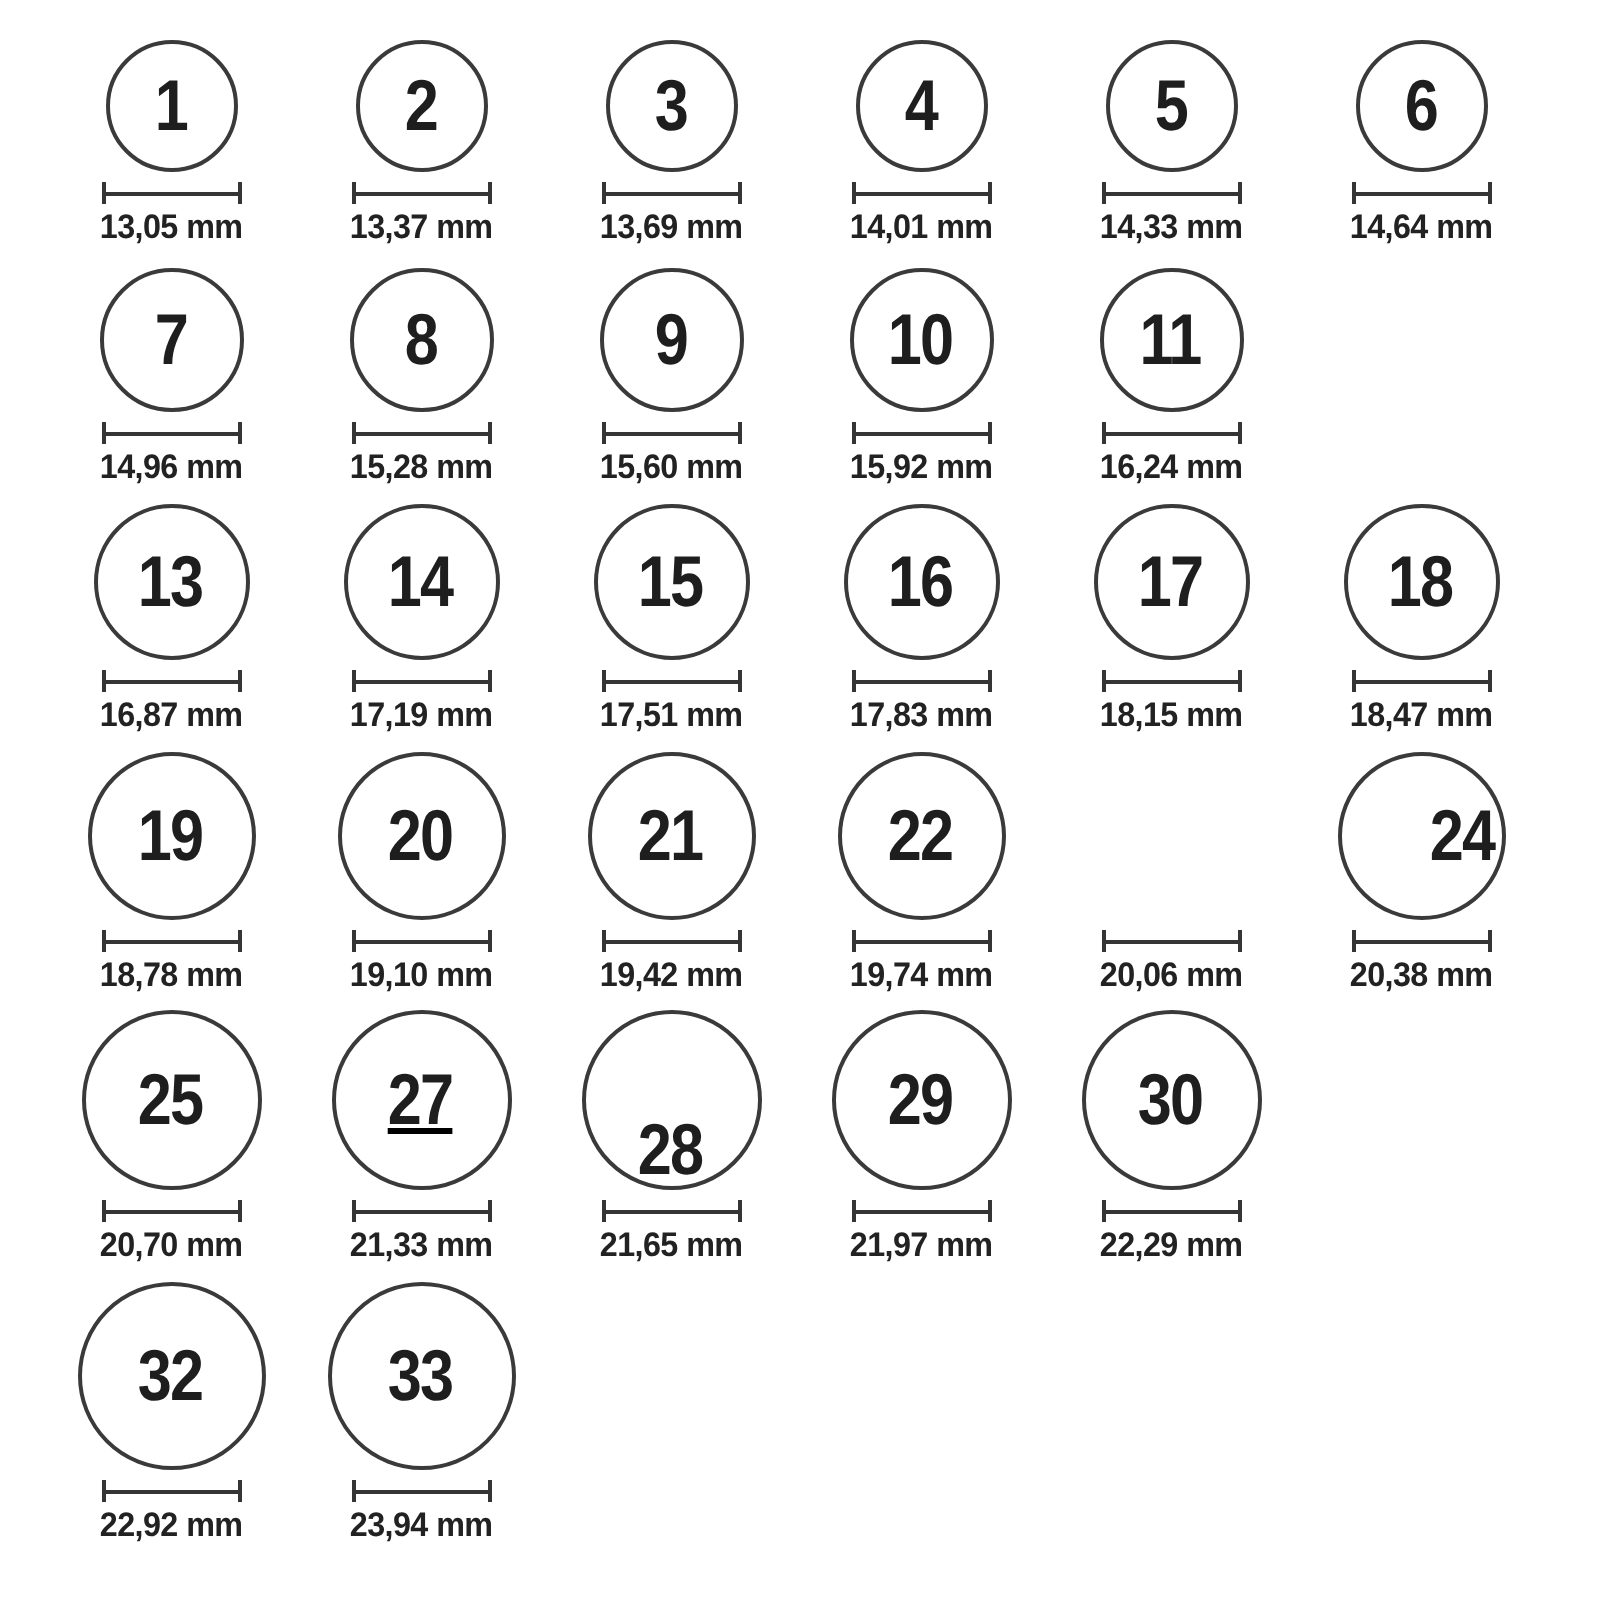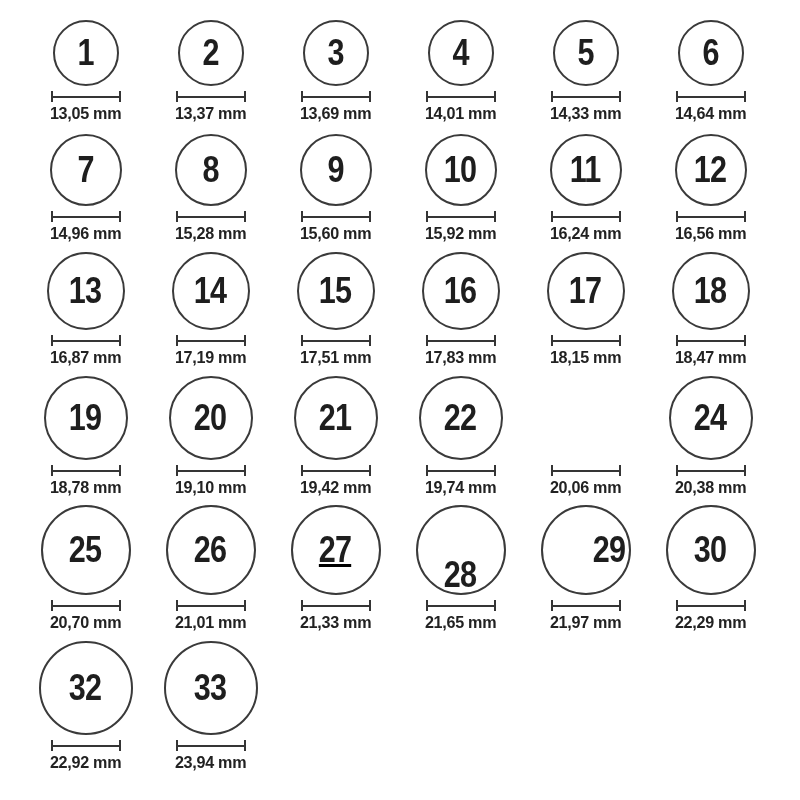--- a/index.html
+++ b/index.html
@@ -186,29 +186,20 @@
   <div class="cell">
     <div class="circle" style="width: 72px; height: 72px;">
       <span class="num">11</span>
     </div>
     <div class="ruler">
       <div class="ruler-line"></div>
     </div>
     <div class="label">16,24 mm</div>
   </div>
 
-  <div class="cell">
-    <div class="circle" style="width: 72px; height: 72px;">
-      <span class="num">12</span>
-    </div>
-    <div class="ruler">
-      <div class="ruler-line"></div>
-    </div>
-    <div class="label">16,56 mm</div>
-  </div>
 </div>
       <div class="row" style="height: 124px;">
   <div class="cell">
     <div class="circle" style="width: 78px; height: 78px;">
       <span class="num">13</span>
     </div>
     <div class="ruler">
       <div class="ruler-line"></div>
     </div>
     <div class="label">16,87 mm</div>
@@ -306,49 +297,40 @@
   </div>
 
   <div class="cell">
     <div class="ruler">
       <div class="ruler-line"></div>
     </div>
     <div class="label">20,06 mm</div>
   </div>
 
   <div class="cell">
-    <div class="circle" style="width: 84px; height: 84px;">
+    <div class="circle" style="width: 84px; height: 84px; justify-content: flex-end;">
       <span class="num">24</span>
     </div>
     <div class="ruler">
       <div class="ruler-line"></div>
     </div>
     <div class="label">20,38 mm</div>
   </div>
 </div>
       <div class="row" style="height: 135px;">
   <div class="cell">
     <div class="circle" style="width: 90px; height: 90px;">
       <span class="num">25</span>
     </div>
     <div class="ruler">
       <div class="ruler-line"></div>
     </div>
     <div class="label">20,70 mm</div>
   </div>
 
-  <div class="cell">
-    <div class="circle" style="width: 90px; height: 90px;">
-      <span class="num">26</span>
-    </div>
-    <div class="ruler">
-      <div class="ruler-line"></div>
-    </div>
-    <div class="label">21,01 mm</div>
-  </div>
 
   <div class="cell">
     <div class="circle" style="width: 90px; height: 90px; text-decoration: underline;">
       <span class="num">27</span>
     </div>
     <div class="ruler">
       <div class="ruler-line"></div>
     </div>
     <div class="label">21,33 mm</div>
   </div>
@@ -357,21 +339,21 @@
     <div class="circle" style="width: 90px; height: 90px; align-items: flex-end;">
       <span class="num">28</span>
     </div>
     <div class="ruler">
       <div class="ruler-line"></div>
     </div>
     <div class="label">21,65 mm</div>
   </div>
 
   <div class="cell">
-    <div class="circle" style="width: 90px; height: 90px; justify-content: flex-end;">
+    <div class="circle" style="width: 90px; height: 90px;">
       <span class="num">29</span>
     </div>
     <div class="ruler">
       <div class="ruler-line"></div>
     </div>
     <div class="label">21,97 mm</div>
   </div>
 
   <div class="cell">
     <div class="circle" style="width: 90px; height: 90px;">

